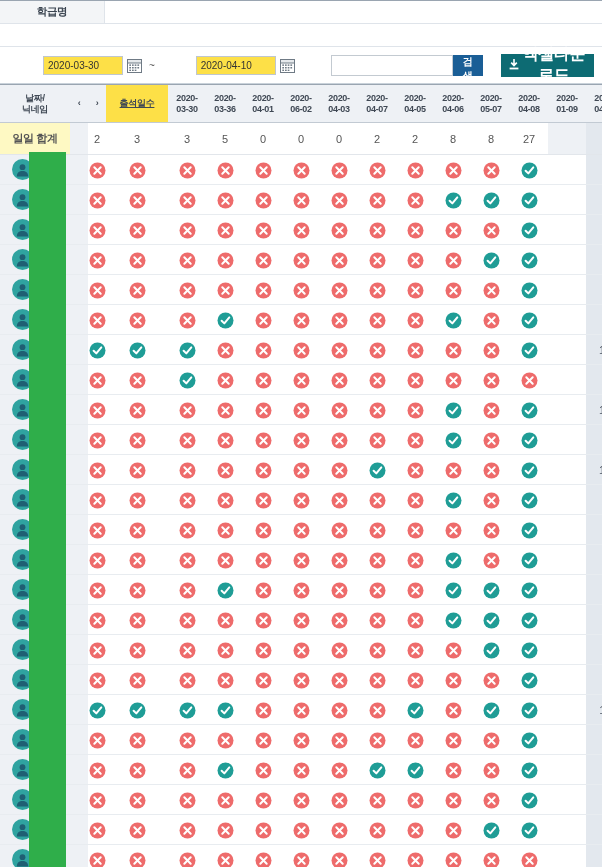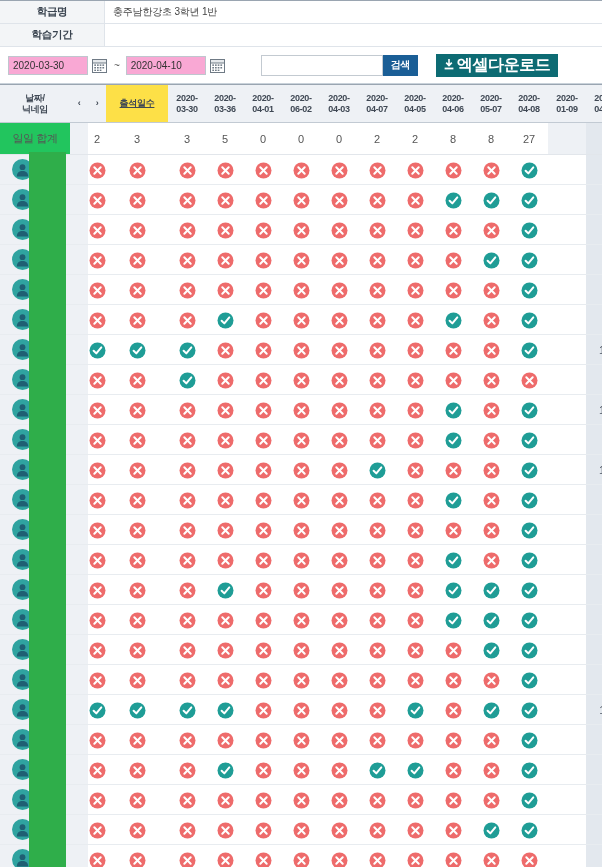--- a/index.html
+++ b/index.html
@@ -17,20 +17,21 @@
     width: 602px;
     border-top: 1px solid #9aa5b1;
     border-bottom: 1px solid #c9d2da;
     background: #ffffff;
   }
   .form-row {
     display: flex;
     align-items: stretch;
     border-bottom: 1px solid #dfe4ea;
     min-height: 23px;
+    gap: 44px;
   }
   .form-row:last-child { border-bottom: none; }
   .form-label {
     width: 105px;
     flex: 0 0 105px;
     background: #f3f5f7;
     border-right: 1px solid #dfe4ea;
     display: flex;
     align-items: center;
     justify-content: center;
@@ -51,26 +52,27 @@
   .row-search .form-value { padding: 5px 8px; min-height: 36px; }
 
   .date-box {
     display: inline-flex;
     align-items: center;
   }
   .date-input {
     width: 80px;
     height: 19px;
     border: 1px solid #bfc6ce;
-    background: #f9a8d4;
+    background: #fde047;
     font-family: "Liberation Sans", sans-serif;
     font-size: 10px;
     color: #333;
     padding: 0 4px;
     outline: none;
+    margin-left: 35px;
   }
   .cal-icon {
     display: inline-flex;
     align-items: center;
     justify-content: center;
     width: 17px;
     height: 17px;
     margin-left: 3px;
     cursor: pointer;
   }
@@ -159,23 +161,23 @@
     width: 62px;
     background: #fde047;
     letter-spacing: -0.4px;
     text-decoration: underline;
   }
   .dt-l1, .dt-l2 { display: block; white-space: nowrap; }
 
   tr.sum-row { height: 32px; background: #ffffff; }
   tr.sum-row td { border-bottom: 1px solid #e2e6eb; font-size: 11px; color: #555; }
   td.sum-label {
-    background: #22c55e;
+    background: #fef9c3;
     font-size: 10.5px;
-    font-weight: normal;
+    font-weight: bold;
     color: #3f4854;
     letter-spacing: -0.4px;
   }
   td.sum-gap { background: #eef1f5; }
   td.sum-total { background: #e3e8ee; }
 
   tbody tr.data-row { height: 30px; background: #ffffff; }
   tbody tr.data-row td { border-bottom: 1px solid #e8ecf0; }
   td.c-avatar {
     background: #eef1f5;
@@ -219,25 +221,23 @@
 </style>
 </head>
 <body>
 
 <div class="sheet">
 
   <div class="form-panel">
 
     <div class="form-row">
       <div class="form-label">학급명</div>
-      <div class="form-value">충주남한강초 3학년 1반</div>
     </div>
 
     <div class="form-row">
-      <div class="form-label">학습기간</div>
     </div>
 
     <div class="form-row row-search">
       <div class="form-value">
 
         <span class="date-box">
           <input class="date-input" type="text" value="2020-03-30" style="">
           <span class="cal-icon">
             <svg width="15" height="15" viewBox="0 0 15 15">
               <rect x="0.5" y="1.5" width="14" height="13" fill="#ffffff" stroke="#6f7a85"></rect>

